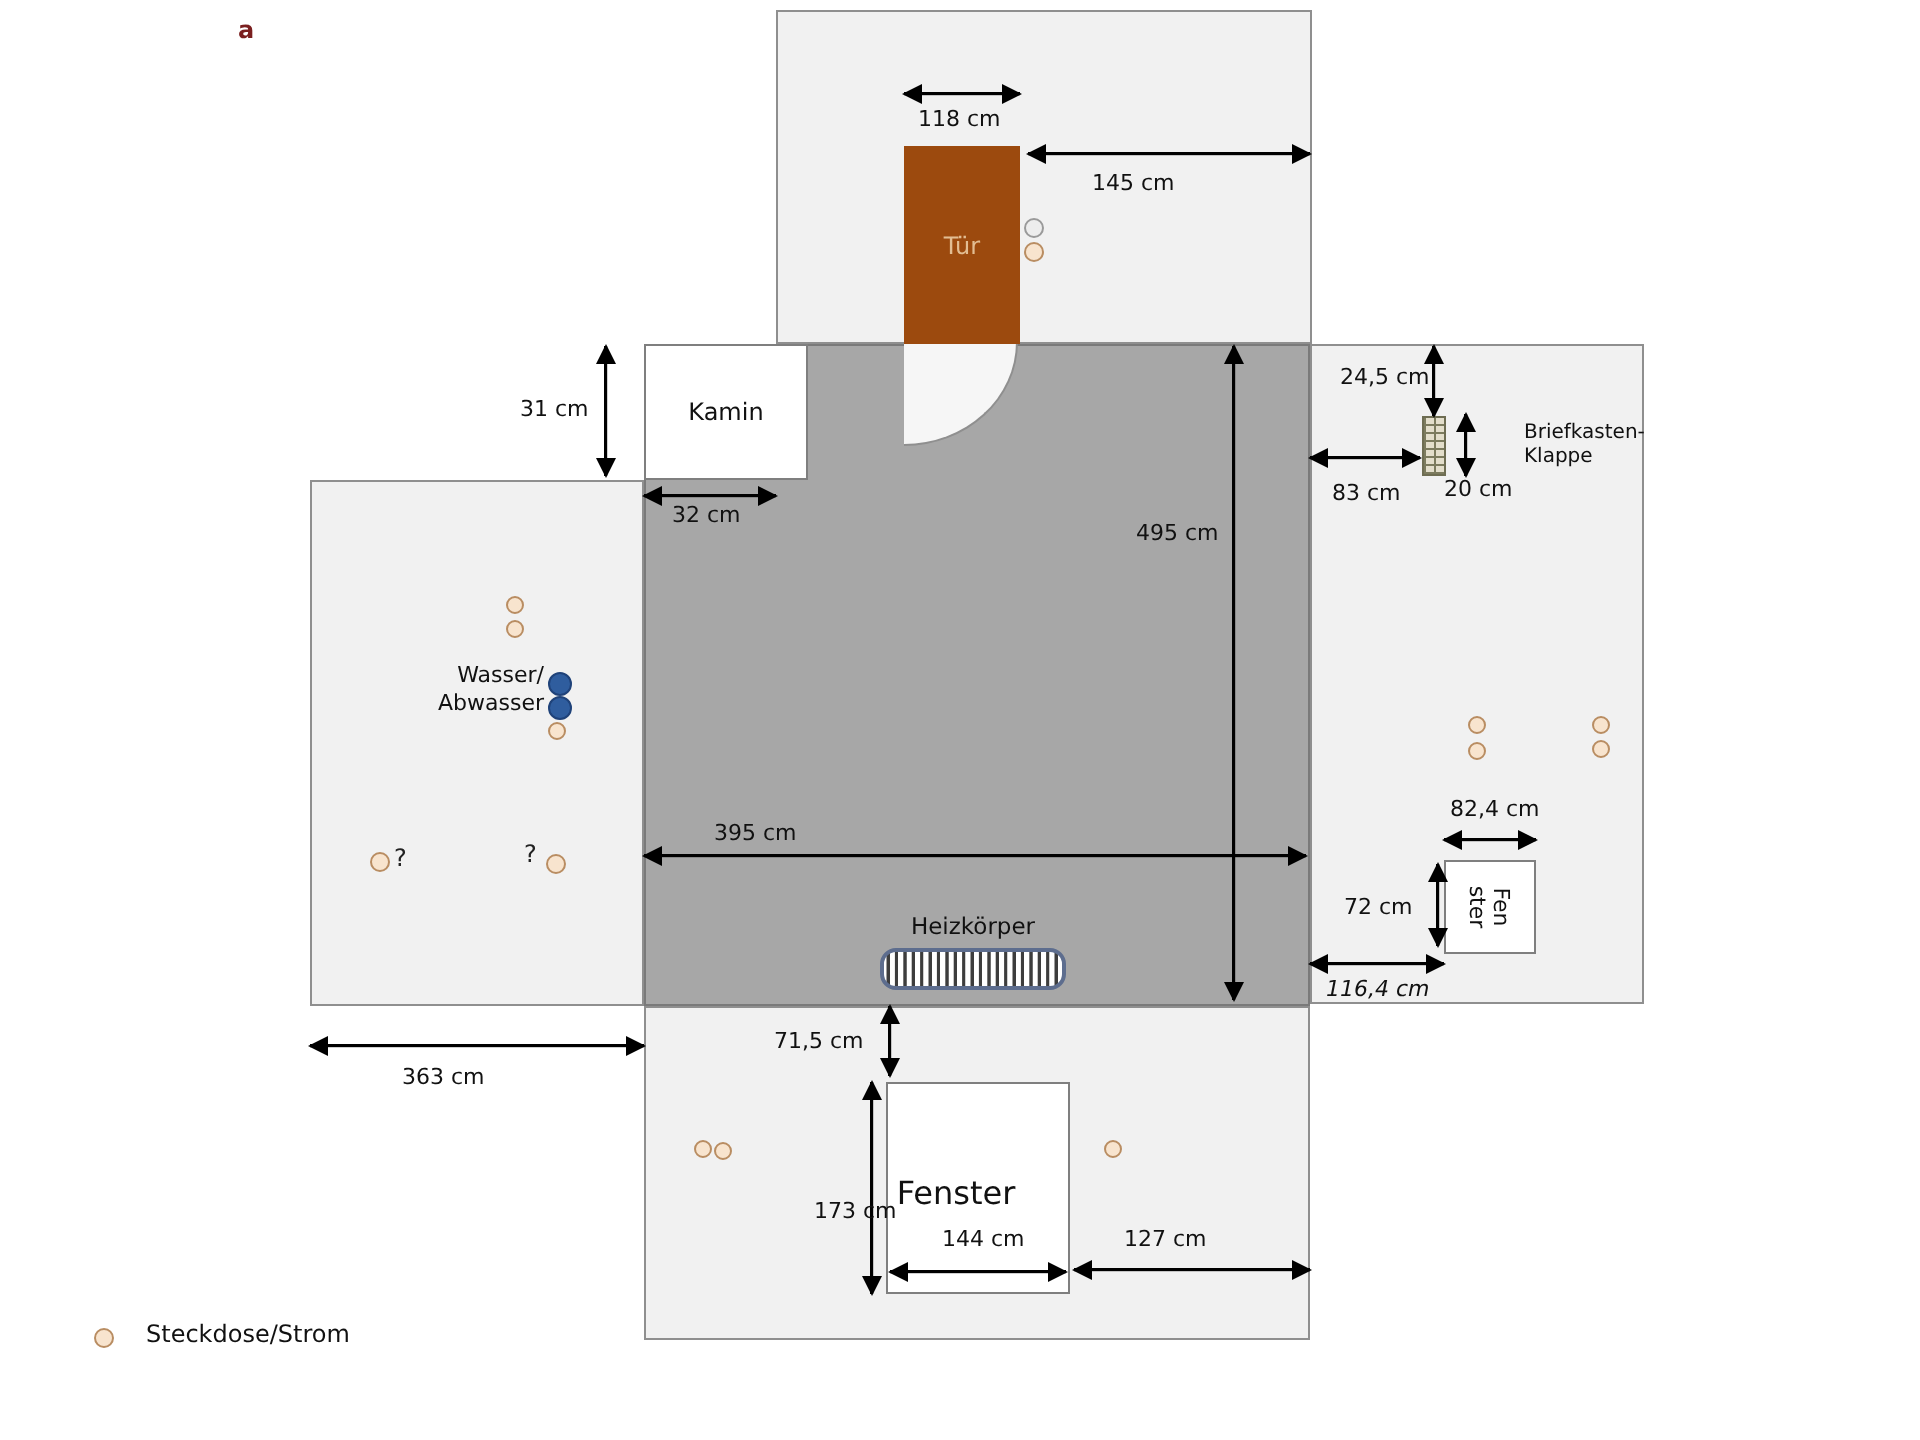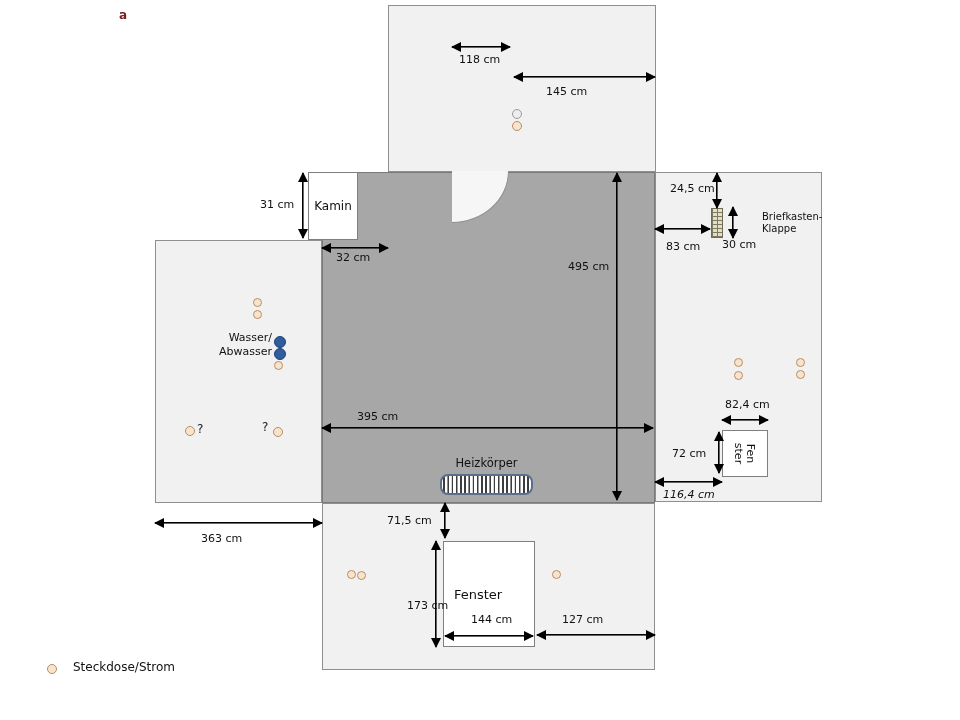--- a/index.html
+++ b/index.html
@@ -51,43 +51,46 @@
   <div class="marker-a">a</div>
 
   <div class="panel" style="left:388px;top:5px;width:268px;height:167px;"></div>
   <div class="panel" style="left:155px;top:240px;width:167px;height:263px;"></div>
   <div class="panel" style="left:655px;top:172px;width:167px;height:330px;"></div>
   <div class="panel" style="left:322px;top:503px;width:333px;height:167px;"></div>
 
   <div class="room" style="left:322px;top:172px;width:333px;height:331px;"></div>
 
   <div class="swing"></div>
+  <div class="door">
+    <span>Tür</span>
+  </div>
 
-  <div class="whitebox" style="left:308px;top:172px;width:50px;height:68px;">
+  <div class="whitebox" style="left:322px;top:172px;width:82px;height:68px;">
     <span>Kamin</span>
   </div>
 
   <div class="txt" style="left:440px;top:456px;width:93px;text-align:center;font-size:11.5px;">Heizkörper</div>
   <div class="radiator"></div>
 
   <div class="mailbox"></div>
   <div class="mbx-block">
     <span>Briefkasten-</span><br>
     <span>Klappe</span>
   </div>
 
   <div class="whitebox" style="left:722px;top:430px;width:46px;height:47px;">
     <span class="rot">
       <span>Fen</span><br>
       <span>ster</span>
     </span>
   </div>
 
   <div class="whitebox" style="left:443px;top:541px;width:92px;height:106px;"></div>
-  <div class="txt" style="left:443px;top:587px;width:70px;text-align:center;font-size:13px;">Fenster</div>
+  <div class="txt" style="left:443px;top:587px;width:70px;text-align:center;font-size:16px;">Fenster</div>
 
   <div class="water-block">
     <span>Wasser/</span><br>
     <span>Abwasser</span>
   </div>
   <div class="dot-blue" style="left:274px;top:336px;"></div>
   <div class="dot-blue" style="left:274px;top:348px;"></div>
 
   <div class="sock lg gray" style="left:512px;top:109px;"></div>
   <div class="sock lg" style="left:512px;top:121px;"></div>
@@ -125,21 +128,21 @@
   <div class="dh" style="left:322px;top:423px;width:331px;"></div>
   <div class="dlbl" style="left:357px;top:410px;">395 cm</div>
 
   <div class="dv" style="left:712px;top:173px;height:35px;"></div>
   <div class="dlbl" style="left:670px;top:182px;">24,5 cm</div>
 
   <div class="dh" style="left:655px;top:224px;width:55px;"></div>
   <div class="dlbl" style="left:666px;top:240px;">83 cm</div>
 
   <div class="dv" style="left:728px;top:207px;height:31px;"></div>
-  <div class="dlbl" style="left:722px;top:238px;">30 cm</div>
+  <div class="dlbl" style="left:722px;top:238px;">20 cm</div>
 
   <div class="dh" style="left:722px;top:415px;width:46px;"></div>
   <div class="dlbl" style="left:725px;top:398px;">82,4 cm</div>
 
   <div class="dv" style="left:714px;top:432px;height:41px;"></div>
   <div class="dlbl" style="left:672px;top:447px;">72 cm</div>
 
   <div class="dh" style="left:655px;top:477px;width:67px;"></div>
   <div class="dlbl" style="left:663px;top:488px;font-style:italic;">116,4 cm</div>
 

